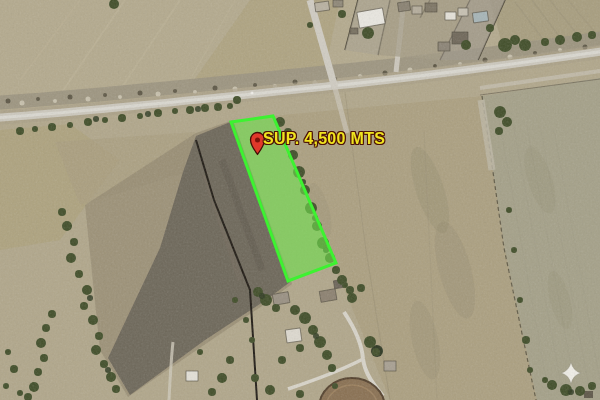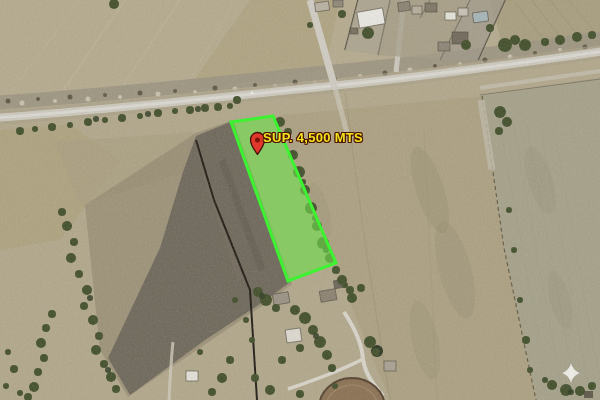--- a/index.html
+++ b/index.html
@@ -3,21 +3,21 @@
 <meta charset="utf-8">
 <style>
   html,body{margin:0;padding:0;background:#222;}
   .stage{
     position:relative;width:600px;height:400px;overflow:hidden;
     font-family:"Liberation Sans", sans-serif;
   }
   .stage svg{display:block;}
   .parcel-label{
     position:absolute;left:263px;top:130px;
-    font-size:13px;font-weight:bold;letter-spacing:.3px;white-space:nowrap;
+    font-size:16px;font-weight:bold;letter-spacing:.3px;white-space:nowrap;
     color:#f0e41f;
     text-shadow:
       -1px -1px 0 #4d1407, 1px -1px 0 #4d1407,
       -1px  1px 0 #4d1407, 1px  1px 0 #4d1407,
        0   -1px 0 #4d1407, 0    1px 0 #4d1407,
       -1px  0   0 #4d1407, 1px  0   0 #4d1407;
   }
 </style>
 </head>
 <body>

